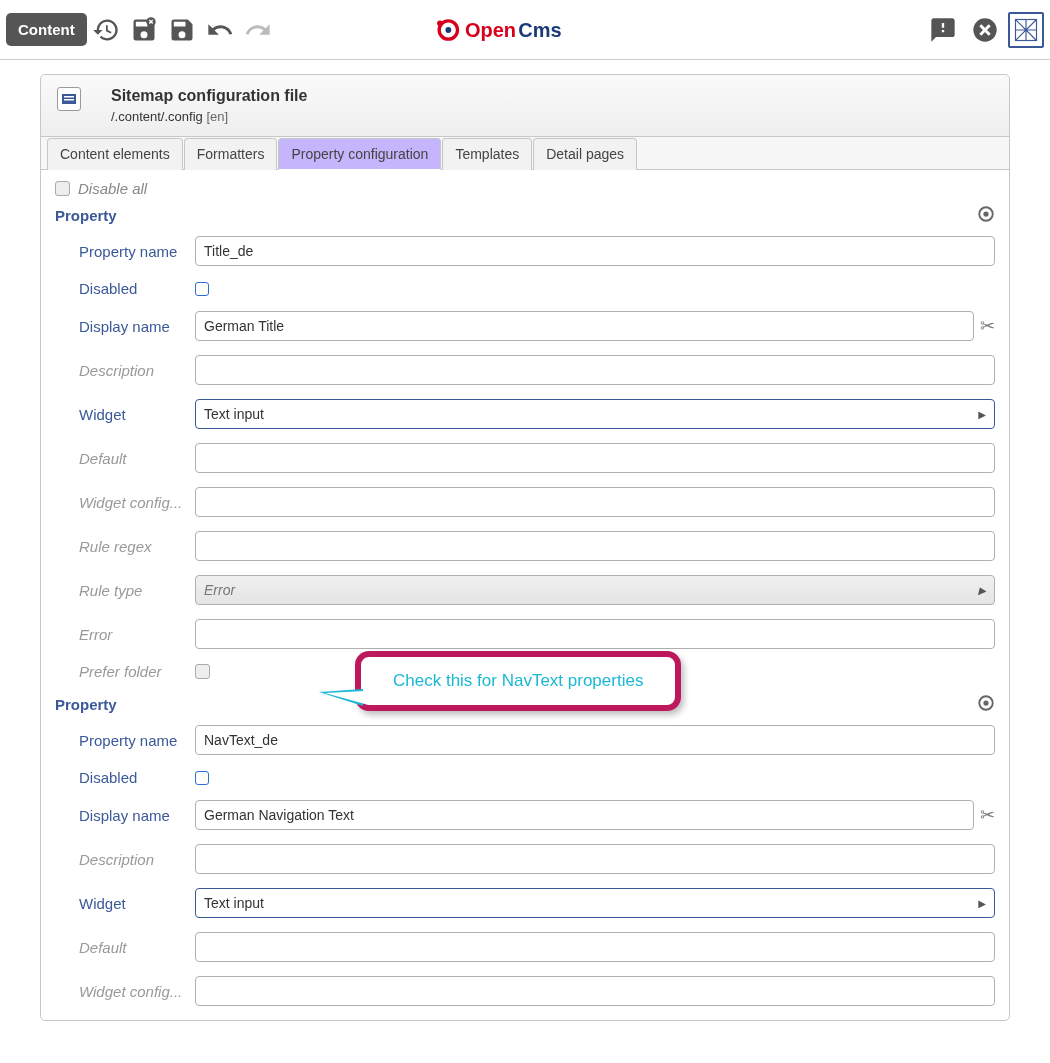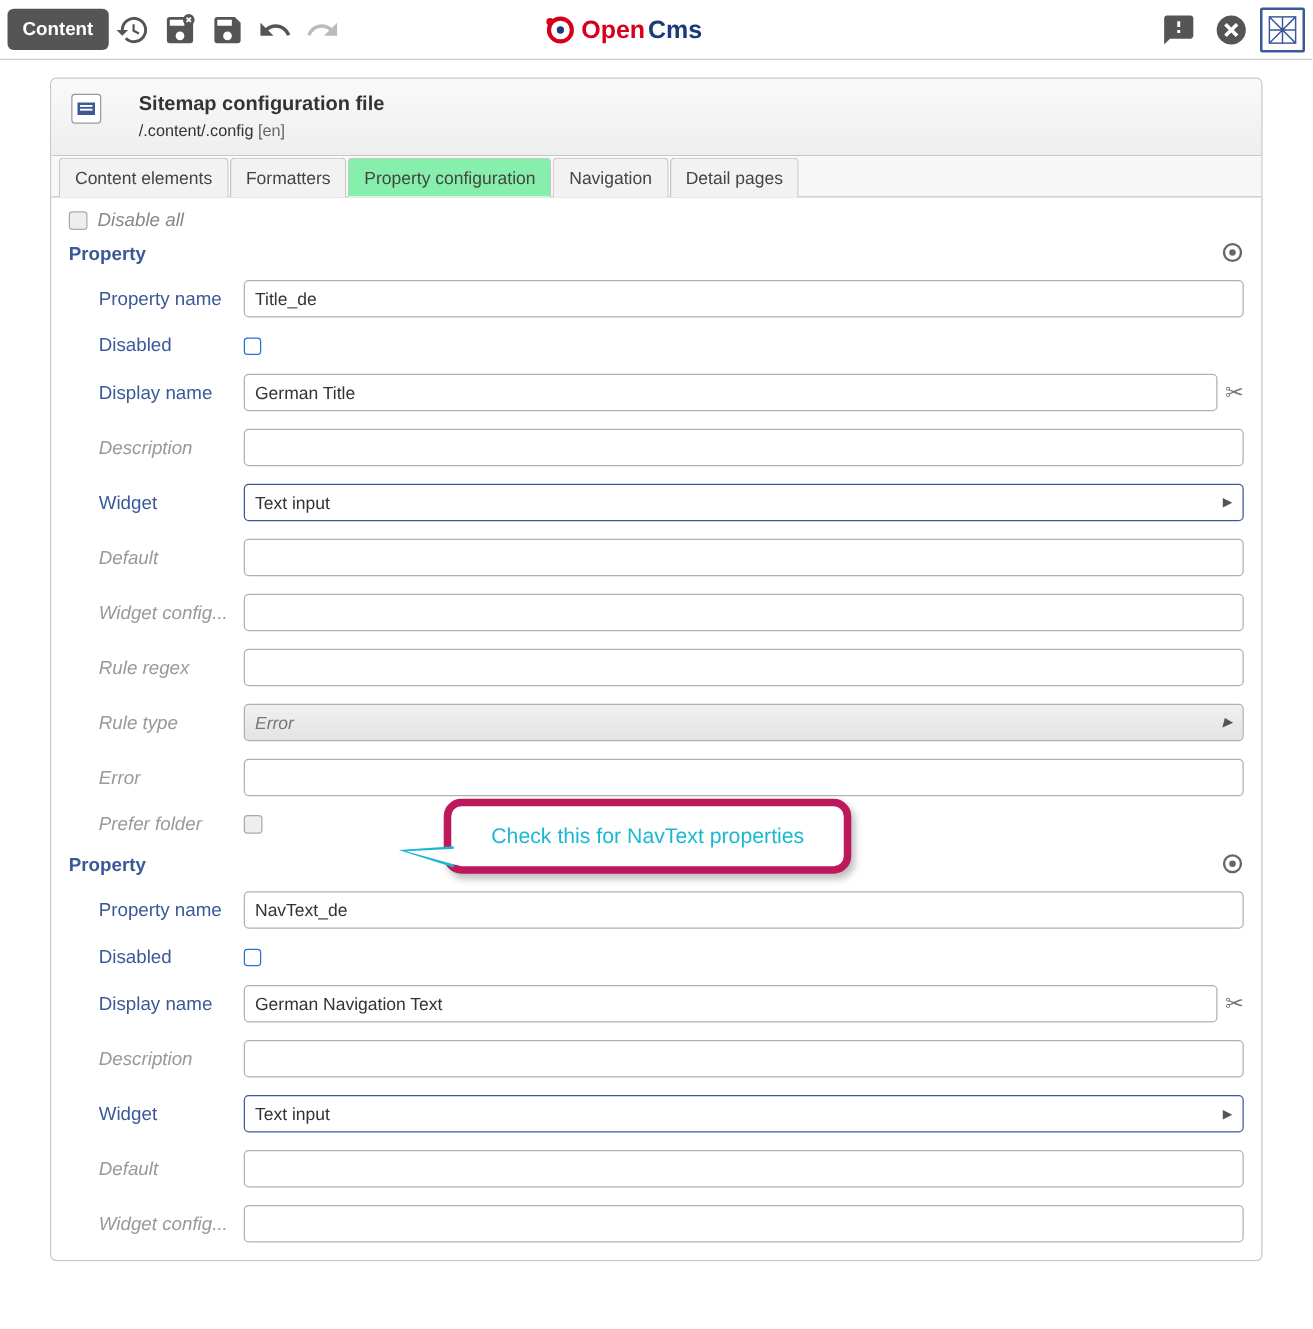--- a/index.html
+++ b/index.html
@@ -1,37 +1,37 @@
 <!DOCTYPE html>
 <html><head>
 <meta charset="utf-8">
 <style>
 * { box-sizing: border-box; margin: 0; padding: 0; }
 body { font-family: Arial, Helvetica, sans-serif; font-size: 14px; color: #444; background: #fff; width: 1050px; }
-.toolbar { height: 48px; border-bottom: 1px solid #ccc; display: flex; align-items: center; padding: 0 6px; position: relative; }
+.toolbar { height: 60px; border-bottom: 1px solid #ccc; display: flex; align-items: center; padding: 0 6px; position: relative; }
 .tb-btn { padding: 6px 12px; border-radius: 5px; cursor: pointer; display: flex; align-items: center; justify-content: center; }
 .tb-btn.primary { background: #555; color: #fff; font-weight: bold; font-size: 15px; padding: 8px 12px; }
 .tb-icon { width: 38px; height: 38px; display: flex; align-items: center; justify-content: center; cursor: pointer; color: #555; }
 .tb-icon.disabled { color: #bbb; cursor: default; }
 .tb-icon svg { width: 28px; height: 28px; }
 .logo-wrap { position: absolute; left: 50%; transform: translateX(-50%); display: flex; align-items: center; }
 .logo-wrap svg { height: 30px; }
 .tb-right { margin-left: auto; display: flex; align-items: center; gap: 4px; }
 .sq-btn { width: 36px; height: 36px; border: 2px solid #3b5998; display: flex; align-items: center; justify-content: center; border-radius: 2px; }
 .main { padding: 14px 40px 0 40px; }
 .panel { border: 1px solid #c7c7c7; border-radius: 5px; }
 .panel-head { padding: 12px 16px; border-bottom: 1px solid #c7c7c7; display: flex; align-items: flex-start; gap: 30px; background: linear-gradient(#fafafa,#eee); border-radius: 5px 5px 0 0;}
 .panel-head-icon { width: 24px; height: 24px; border: 1px solid #999; border-radius: 3px; display:flex; align-items:center; justify-content:center; background:#fff; }
 .panel-title { font-weight: bold; font-size: 16px; color: #333; }
 .panel-sub { font-size: 13px; color: #333; margin-top: 4px; }
 .panel-sub .lang { color: #666; }
 .tabs { display: flex; padding: 0 6px; border-bottom: 1px solid #c7c7c7; background: #f7f7f7; }
 .tab { padding: 7px 12px; border: 1px solid #c7c7c7; border-bottom: none; margin-right: 1px; border-radius: 4px 4px 0 0; background: #fff; color: #444; cursor: pointer; font-size: 14px; position: relative; top: 1px; }
 .tab.inactive { background: #f2f2f2; }
-.tab.active { background: #86efac; border-bottom: 1px solid #fff; }
+.tab.active { background: #c4b5fd; border-bottom: 1px solid #fff; }
 .content { padding: 10px 14px 0 14px; }
 .disable-row { display: flex; align-items: center; gap: 8px; margin-bottom: 8px; }
 .disable-row .lbl { color: #888; font-style: italic; font-size: 15px; }
 .chk { width: 15px; height: 15px; border: 1px solid #aaa; border-radius: 3px; background: #eee; }
 .chk.blue { border: 1.5px solid #2a6fd6; background: #fff; width: 14px; height: 14px; }
 .group-head { display: flex; align-items: center; justify-content: space-between; margin: 6px 0 10px 0; }
 .group-title { color: #3b5998; font-weight: bold; font-size: 15px; }
 .target-icon { color: #666; }
 .target-icon svg { width: 18px; height: 18px; }
 .field-row { display: flex; align-items: center; margin-bottom: 14px; position: relative; }
@@ -124,21 +124,21 @@
       <div>
         <div class="panel-title">Sitemap configuration file</div>
         <div class="panel-sub"><span>/.content/.config</span> <span class="lang">[en]</span></div>
       </div>
     </div>
 
     <div class="tabs">
       <div class="tab inactive">Content elements</div>
       <div class="tab inactive">Formatters</div>
       <div class="tab active">Property configuration</div>
-      <div class="tab inactive">Navigation</div>
+      <div class="tab inactive">Templates</div>
       <div class="tab inactive">Detail pages</div>
     </div>
 
     <div class="content">
       <div class="disable-row">
         <div class="chk"></div>
         <span class="lbl">Disable all</span>
       </div>
 
       <div class="group-head">

